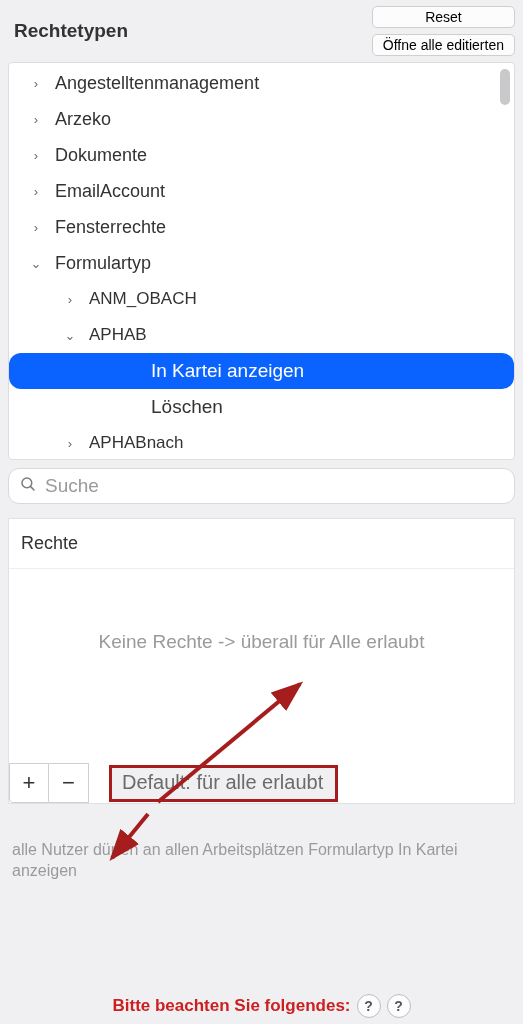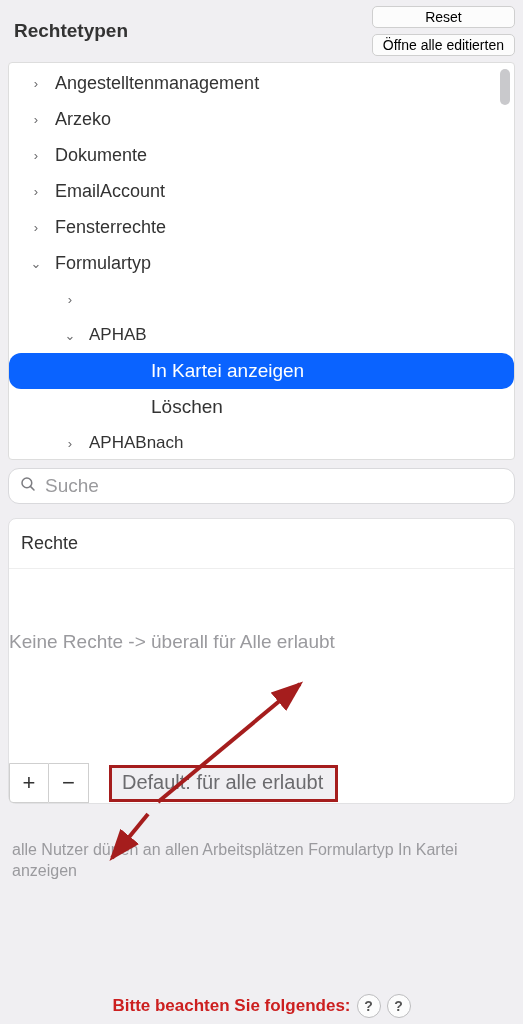--- a/index.html
+++ b/index.html
@@ -62,27 +62,27 @@
     .search-field input {
       border: none; outline: none; font-size: 19px; color: #7c7c80; width: 100%;
       background: transparent;
     }
     .search-field input::placeholder { color: #9a9a9d; }
 
     
     .lower-panel { padding: 0 8px; margin-top: 6px; position: relative; flex: 1; }
 
     .rechte-card {
-      background: #fff; border: 1px solid #e1e1e3; border-radius: 8px;
+      background: #fff; border: 1px solid #e1e1e3; border-radius: 0;
     }
     .rechte-head {
       padding: 14px 12px; font-size: 18px; font-weight: 500; border-bottom: 1px solid #eee;
     }
     .rechte-body {
-      height: 194px; display: flex; align-items: flex-start; justify-content: flex-start;
+      height: 194px; display: flex; align-items: flex-start; justify-content: center;
       text-align: center; padding-top: 62px;
       color: #9a9a9e; font-size: 19px;
     }
 
     .btn-inline-row { display: flex; align-items: center; }
     .small-btn {
       width: 40px; height: 40px; background: #fff; border: 1px solid #cfcfcf;
       display: flex; align-items: center; justify-content: center;
       font-size: 22px; font-weight: 300; cursor: pointer;
     }
@@ -150,20 +150,21 @@
           <div class="tree-row">
             <span class="chev">›</span>
             <span>Fensterrechte</span>
           </div>
           <div class="tree-row">
             <span class="chev">⌄</span>
             <span>Formulartyp</span>
           </div>
           <div class="tree-row level-1">
             <span class="chev">›</span>
+            <span>ANM_OBACH</span>
           </div>
           <div class="tree-row level-1">
             <span class="chev">⌄</span>
             <span>APHAB</span>
           </div>
           <div class="tree-row level-2 selected">
             <span class="chev"></span>
             <span>In Kartei anzeigen</span>
           </div>
           <div class="tree-row level-2">

